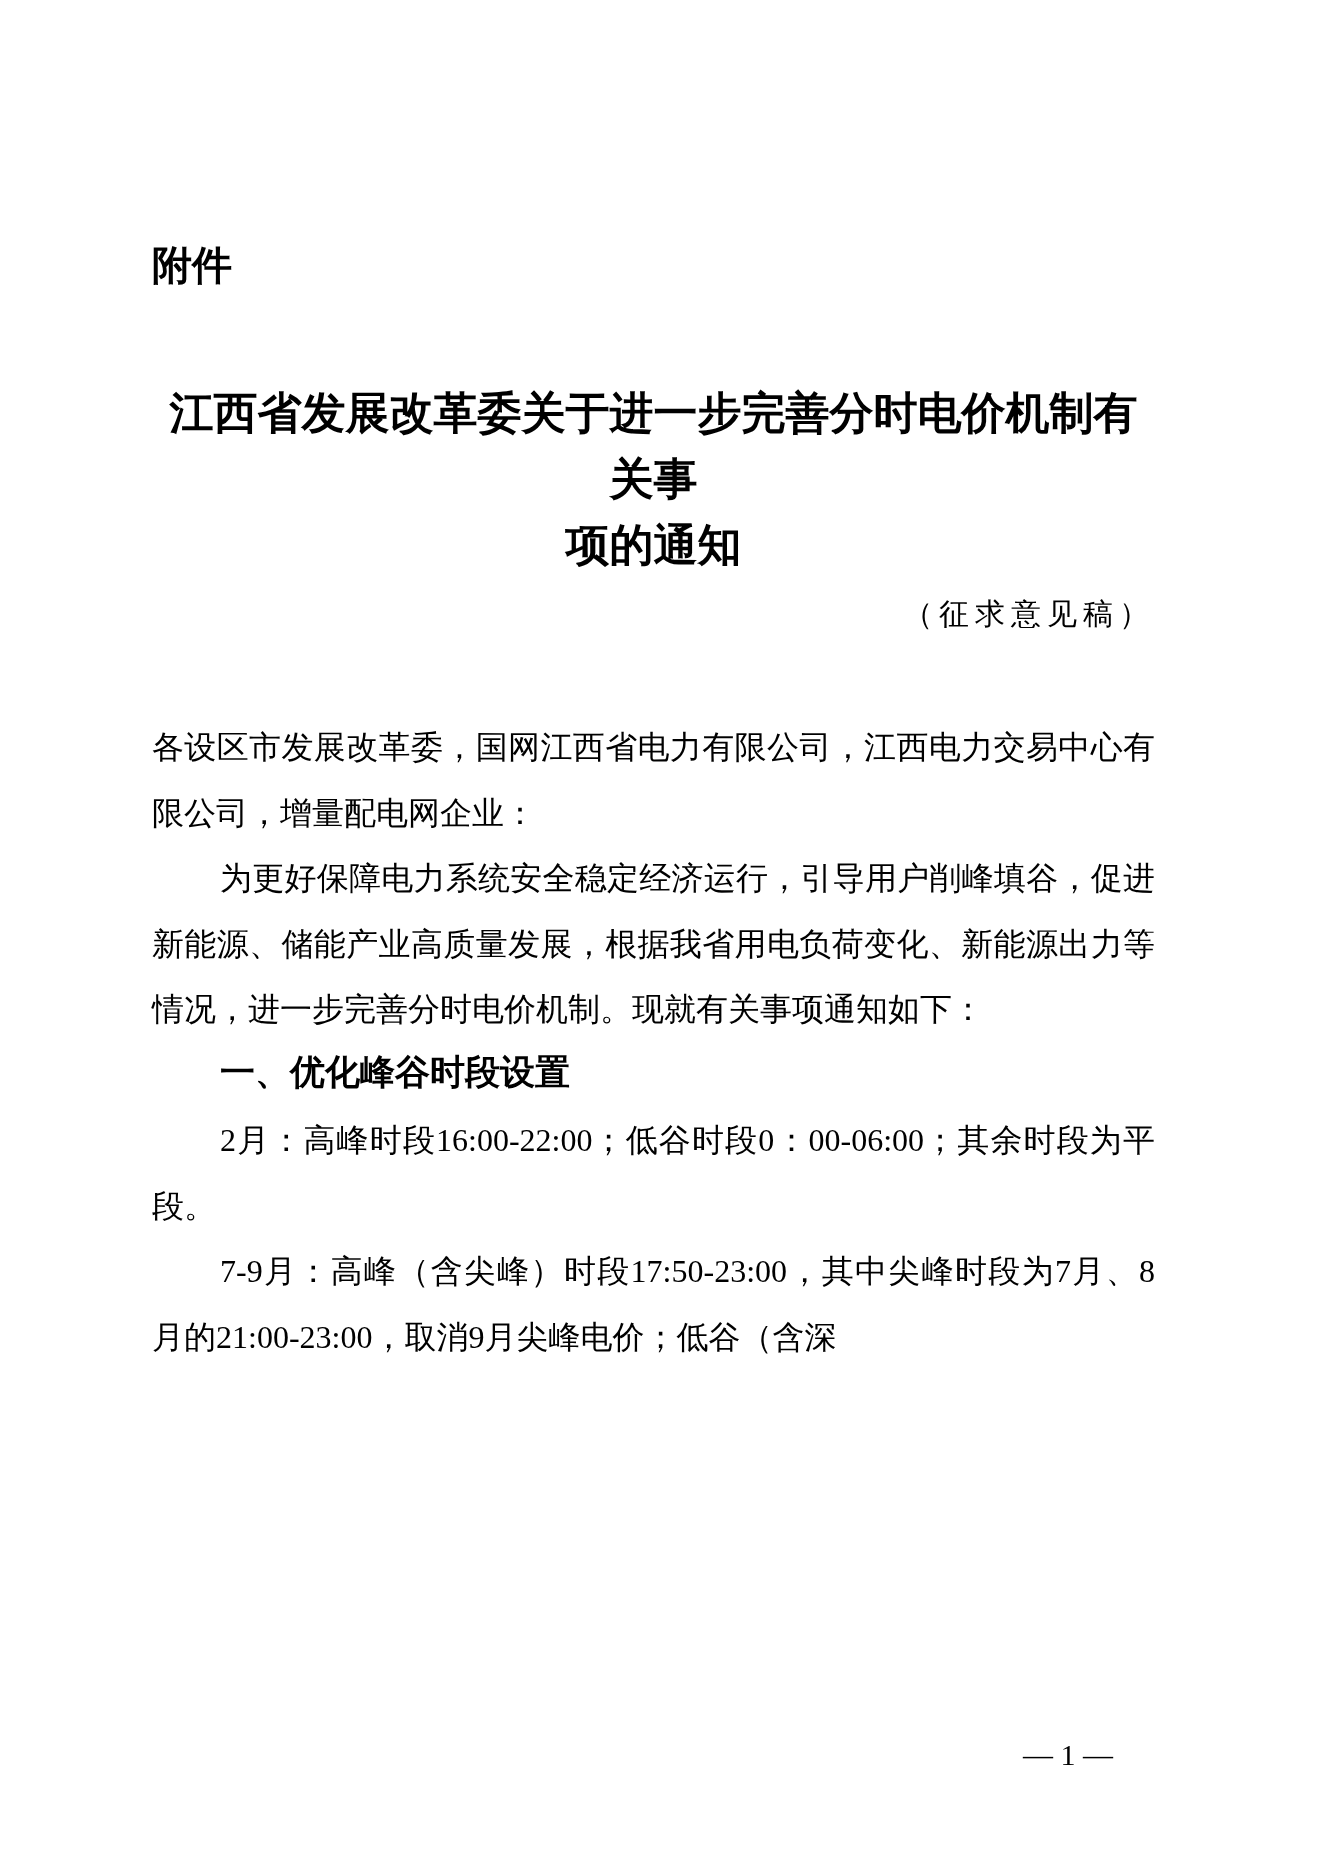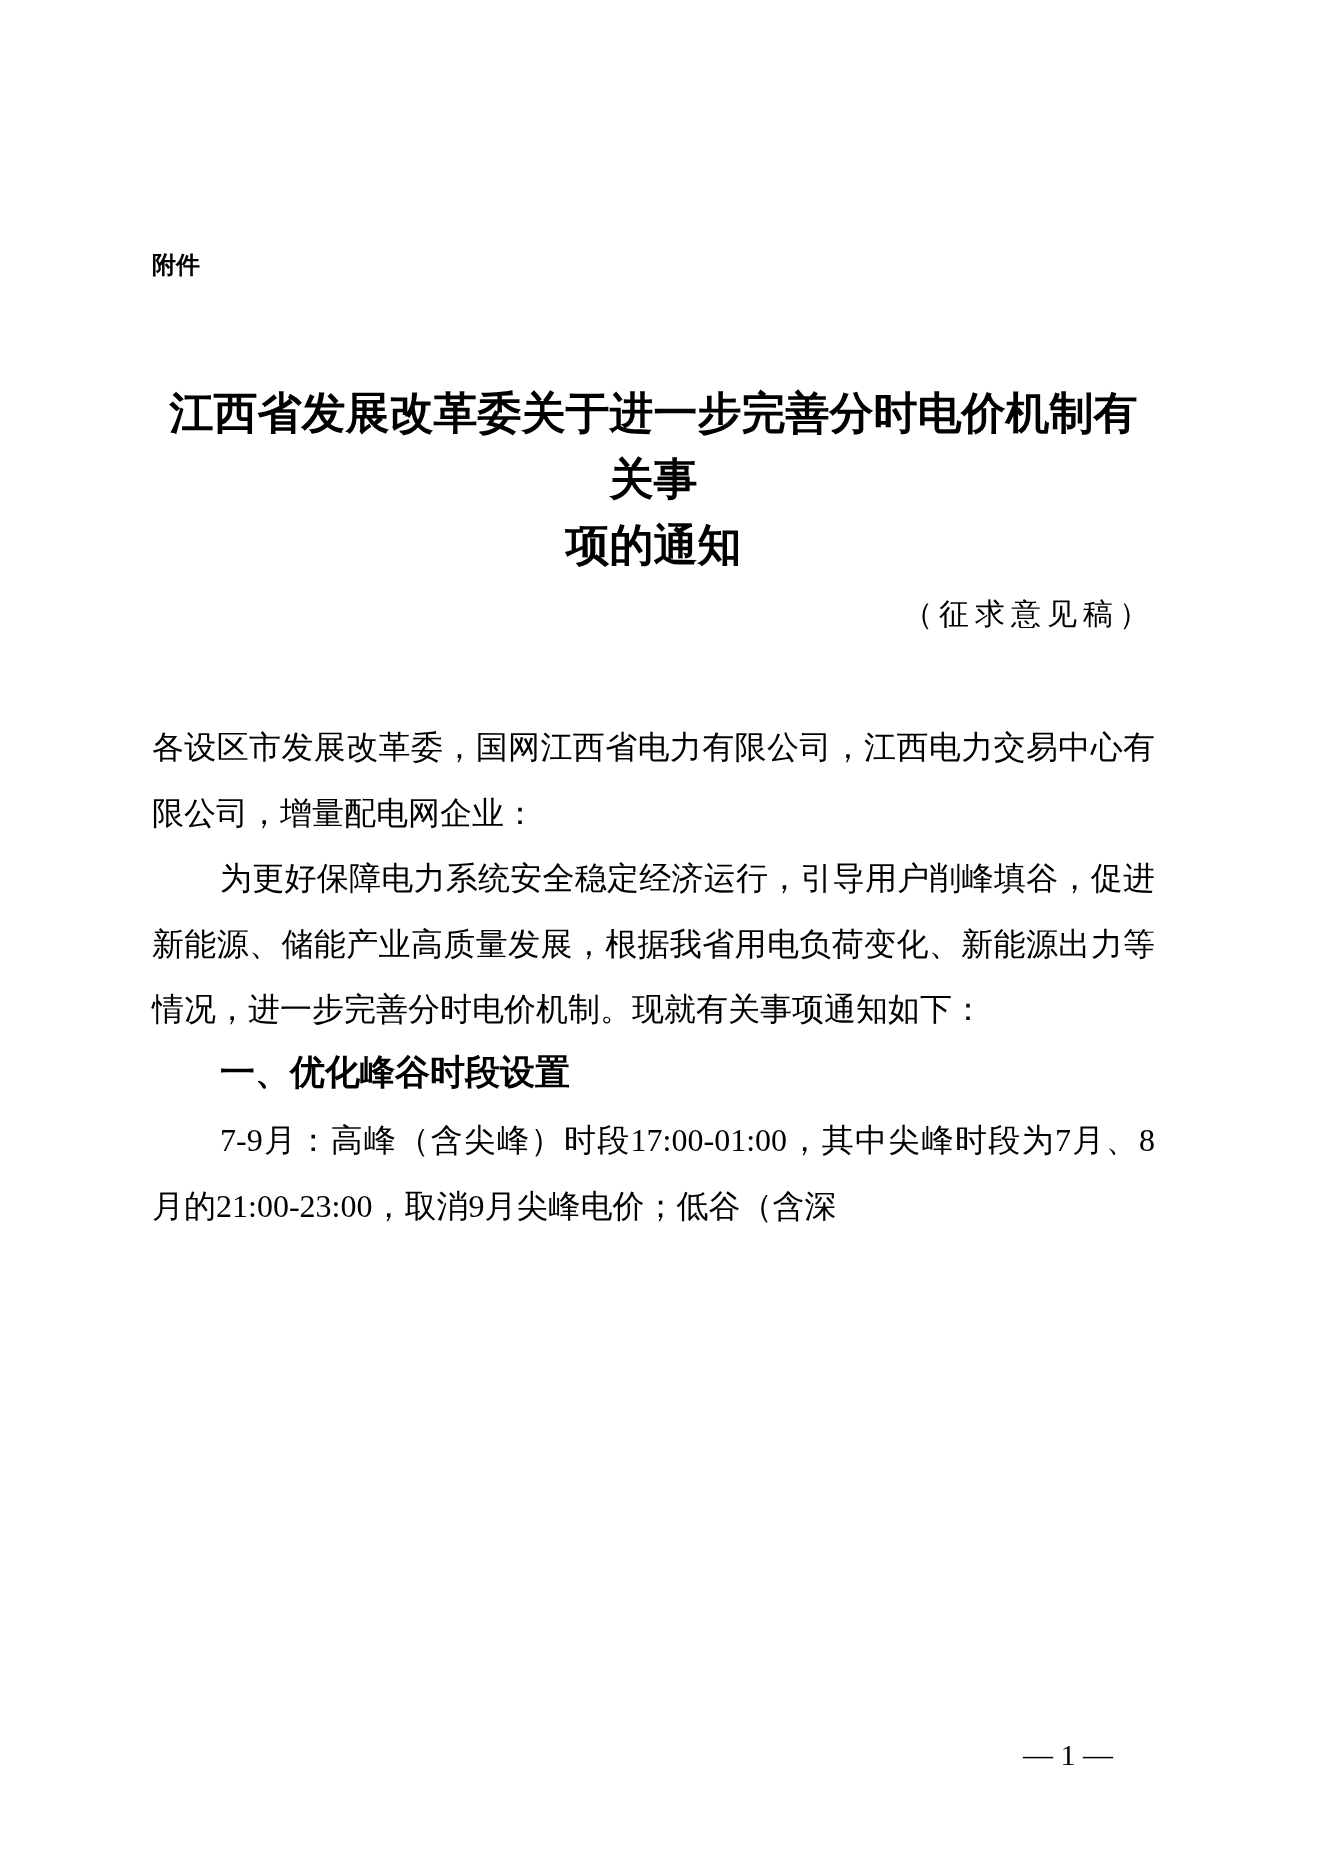--- a/index.html
+++ b/index.html
@@ -17,21 +17,21 @@
   }
   .page {
     box-sizing: border-box;
     width: 1323px;
     height: 1871px;
     padding: 245px 168px 0 152px;
   }
   .attachment {
     font-family: "Liberation Sans", "DejaVu Sans", sans-serif;
     font-weight: 600;
-    font-size: 24px;
+    font-size: 40px;
     line-height: 40px;
     margin: 0;
   }
   .title {
     margin: 98px 0 0 0;
     text-align: center;
     font-weight: bold;
     font-size: 44px;
     line-height: 66px;
     font-family: Liberation Mono, monospace;
@@ -83,18 +83,19 @@
     <div>江西省发展改革委关于进一步完善分时电价机制有关事</div>
     <div>项的通知</div>
   </div>
 
   <p class="subtitle">（征求意见稿）</p>
 
   <div class="body-text">
     <p class="para plain">各设区市发展改革委，国网江西省电力有限公司，江西电力交易中心有限公司，增量配电网企业：</p>
     <p class="para indent">为更好保障电力系统安全稳定经济运行，引导用户削峰填谷，促进新能源、储能产业高质量发展，根据我省用电负荷变化、新能源出力等情况，进一步完善分时电价机制。现就有关事项通知如下：</p>
     <p class="para heading">一、优化峰谷时段设置</p>
-    <p class="para indent">7-9月：高峰（含尖峰）时段17:00-01:00，其中尖峰时段为7月、8月的21:00-23:00，取消9月尖峰电价；低谷（含深</p>
+    <p class="para indent">2月：高峰时段16:00-22:00；低谷时段0：00-06:00；其余时段为平段。</p>
+    <p class="para indent">7-9月：高峰（含尖峰）时段17:50-23:00，其中尖峰时段为7月、8月的21:00-23:00，取消9月尖峰电价；低谷（含深</p>
   </div>
 
 </div>
 
 <div class="footer">— 1 —</div>
 
 </body></html>

